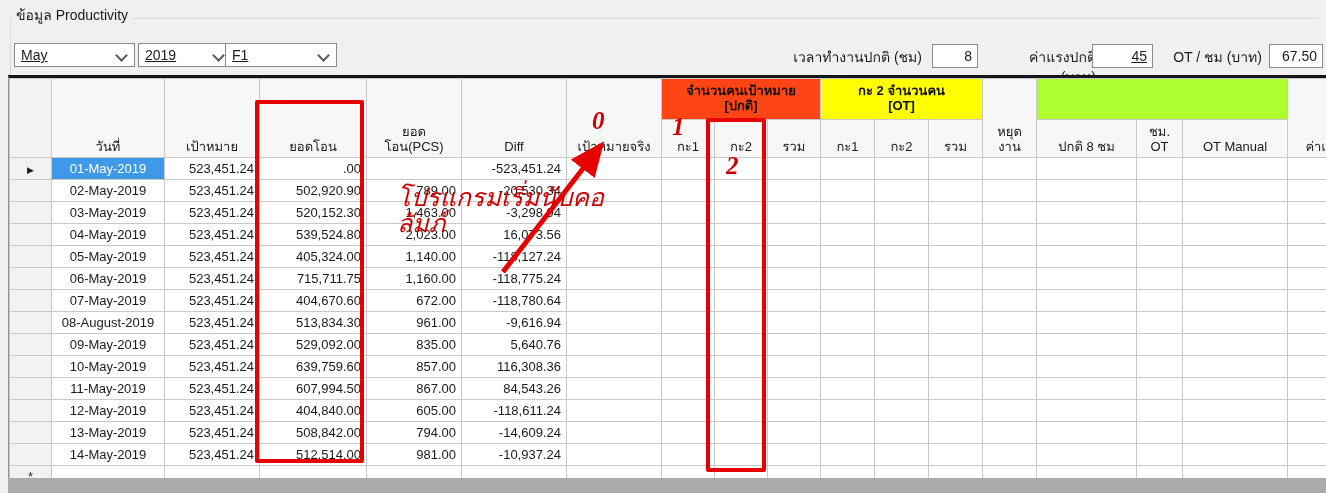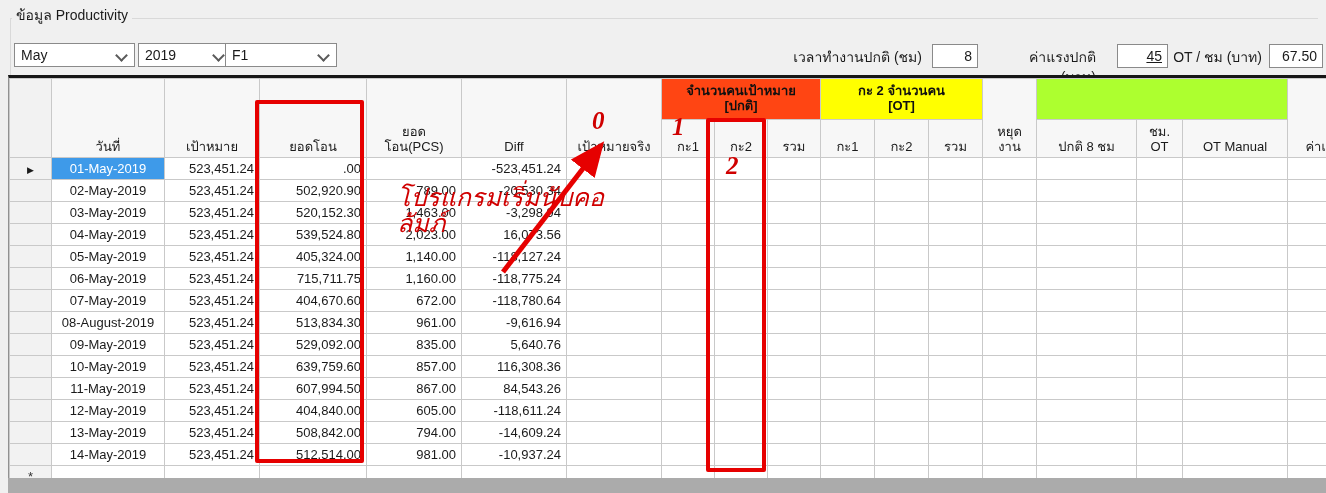--- a/index.html
+++ b/index.html
@@ -8,34 +8,34 @@
     background:#f0f0f0;
     font-family:"Liberation Sans","DejaVu Sans",sans-serif;
     font-size:13px;color:#1a1a1a;
   }
   
   .gb-top{position:absolute;left:10px;top:18px;width:1308px;height:1px;background:#d9d9d9;}
   .gb-left{position:absolute;left:10px;top:18px;width:1px;height:60px;background:#d9d9d9;}
   .gb-label{position:absolute;left:12px;top:4px;background:#f0f0f0;padding:0 4px;font-size:14px;z-index:2;}
   
   .combo{position:absolute;height:24px;background:#fff;border:1px solid #8a8a8a;box-sizing:border-box;
-         display:flex;align-items:center;padding-left:6px;font-size:14px;cursor:default;}
+         display:flex;align-items:center;padding-left:6px;font-size:14px;cursor:default;text-decoration:underline;}
   .combo .chev{position:absolute;right:8px;top:7px;width:7px;height:7px;border-right:2px solid #5a5a5a;
          border-bottom:2px solid #5a5a5a;transform:rotate(45deg);}
   #combo-month{left:14px;top:43px;width:121px;}
   #combo-year{left:138px;top:43px;width:94px;}
   #combo-line{left:225px;top:43px;width:112px;}
   
   .plabel{position:absolute;top:47px;height:20px;line-height:20px;text-align:right;font-size:14px;}
   .pbox{position:absolute;top:44px;height:24px;background:#fff;border:1px solid #8a8a8a;box-sizing:border-box;
         text-align:right;padding-right:5px;line-height:22px;font-size:14px;}
   #plabel-1{left:760px;width:162px;}
   #pbox-1{left:932px;width:46px;}
   #plabel-2{left:990px;width:106px;}
-  #pbox-2{left:1117px;width:51px;text-decoration:underline;}
+  #pbox-2{left:1092px;width:61px;text-decoration:underline;}
   #plabel-3{left:1162px;width:100px;}
   #pbox-3{left:1269px;width:54px;}
   
   #grid-wrap{position:absolute;left:8px;top:75px;width:1318px;height:403px;overflow:hidden;
              border-top:3px solid #161616;border-left:1px solid #919191;box-sizing:border-box;background:#fff;}
   table{border-collapse:collapse;table-layout:fixed;width:1338px;}
   th,td{border:1px solid #c9c9c9;overflow:hidden;white-space:nowrap;font-weight:normal;}
   thead th{background:#f7f7f7;vertical-align:bottom;text-align:center;padding:1px 2px 3px 2px;
            font-size:13px;line-height:15px;white-space:pre-line;}
   thead .rowhdr-h{background:#f2f2f2;}

